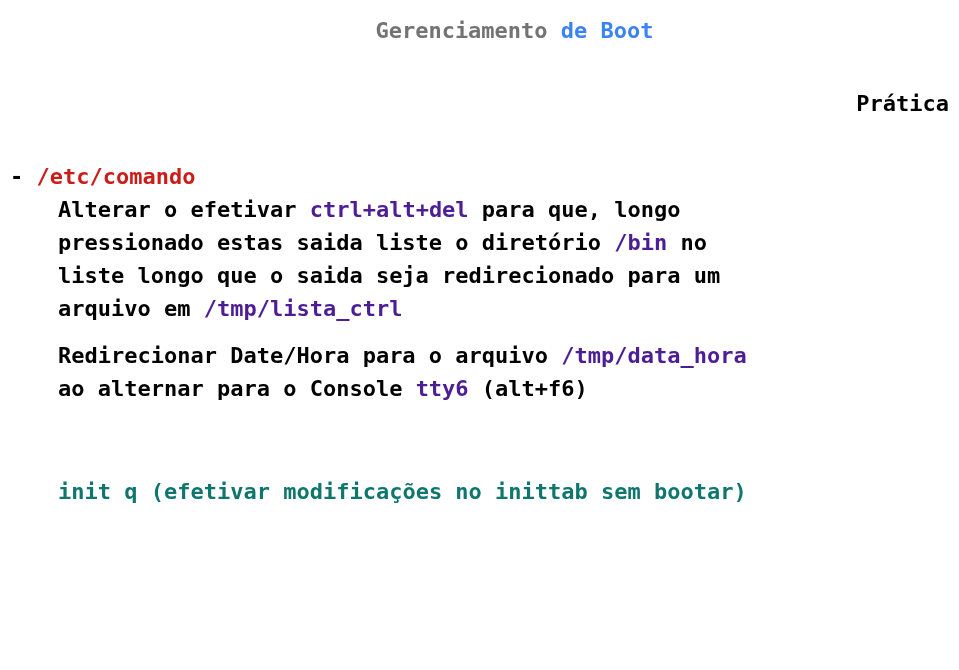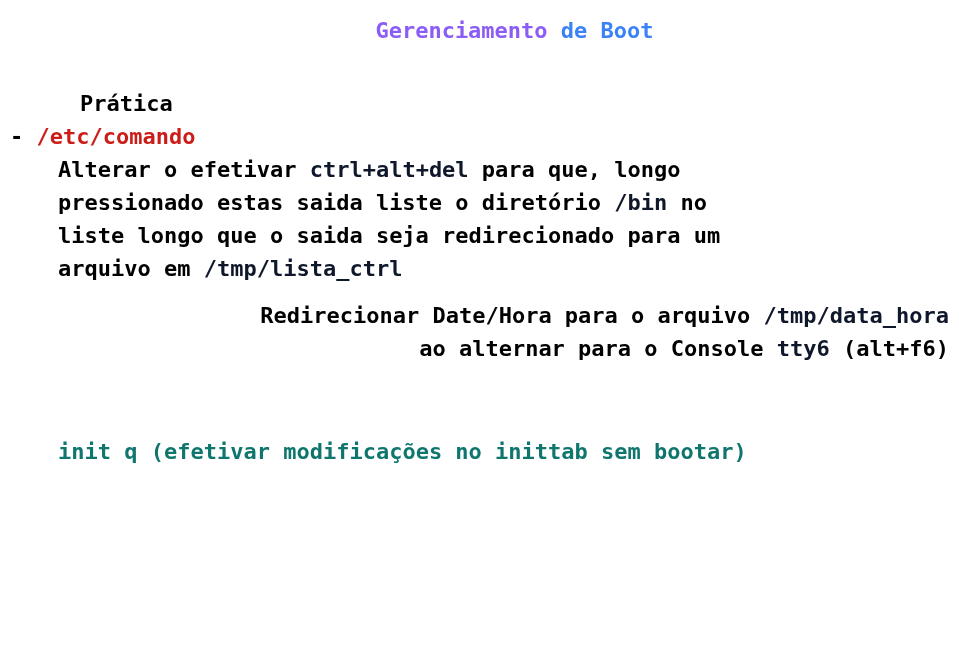--- a/index.html
+++ b/index.html
@@ -17,28 +17,29 @@
       line-height: 1.5;
       padding: 14px 10px 10px 10px;
       overflow: hidden;
     }
     .title-line {
       text-align: center;
       margin-bottom: 40px;
       margin-left: 70px;
     }
     .title-black {
-      color: #8b5cf6;
+      color: #737373;
     }
     .title-red {
       color: #3b82f6;
     }
     .centered-practica {
-      text-align: left;
+      text-align: right;
       margin-left: 70px;
+      margin-bottom: 40px;
       color: #000000;
     }
     .bullet-line {
       display: block;
       white-space: nowrap;
     }
     .prefix-dash {
       color: #000000;
     }
     .red-path {
@@ -47,29 +48,28 @@
     .para {
       margin-left: 48px;
       color: #000000;
       margin-bottom: 0;
       text-align: justify;
     }
     .para-last {
       margin-bottom: 14px;
     }
     .orange {
-      color: #0f172a;
+      color: #4c1d95;
     }
     .red {
       color: #0f766e;
     }
     .indent2-line {
       margin-left: 48px;
       color: #000000;
-      text-align: right;
     }
     .bottom-line {
       margin-left: 48px;
       margin-top: 70px;
     }
   </style>
 </head>
 <body>
 
 <div class="title-line">

